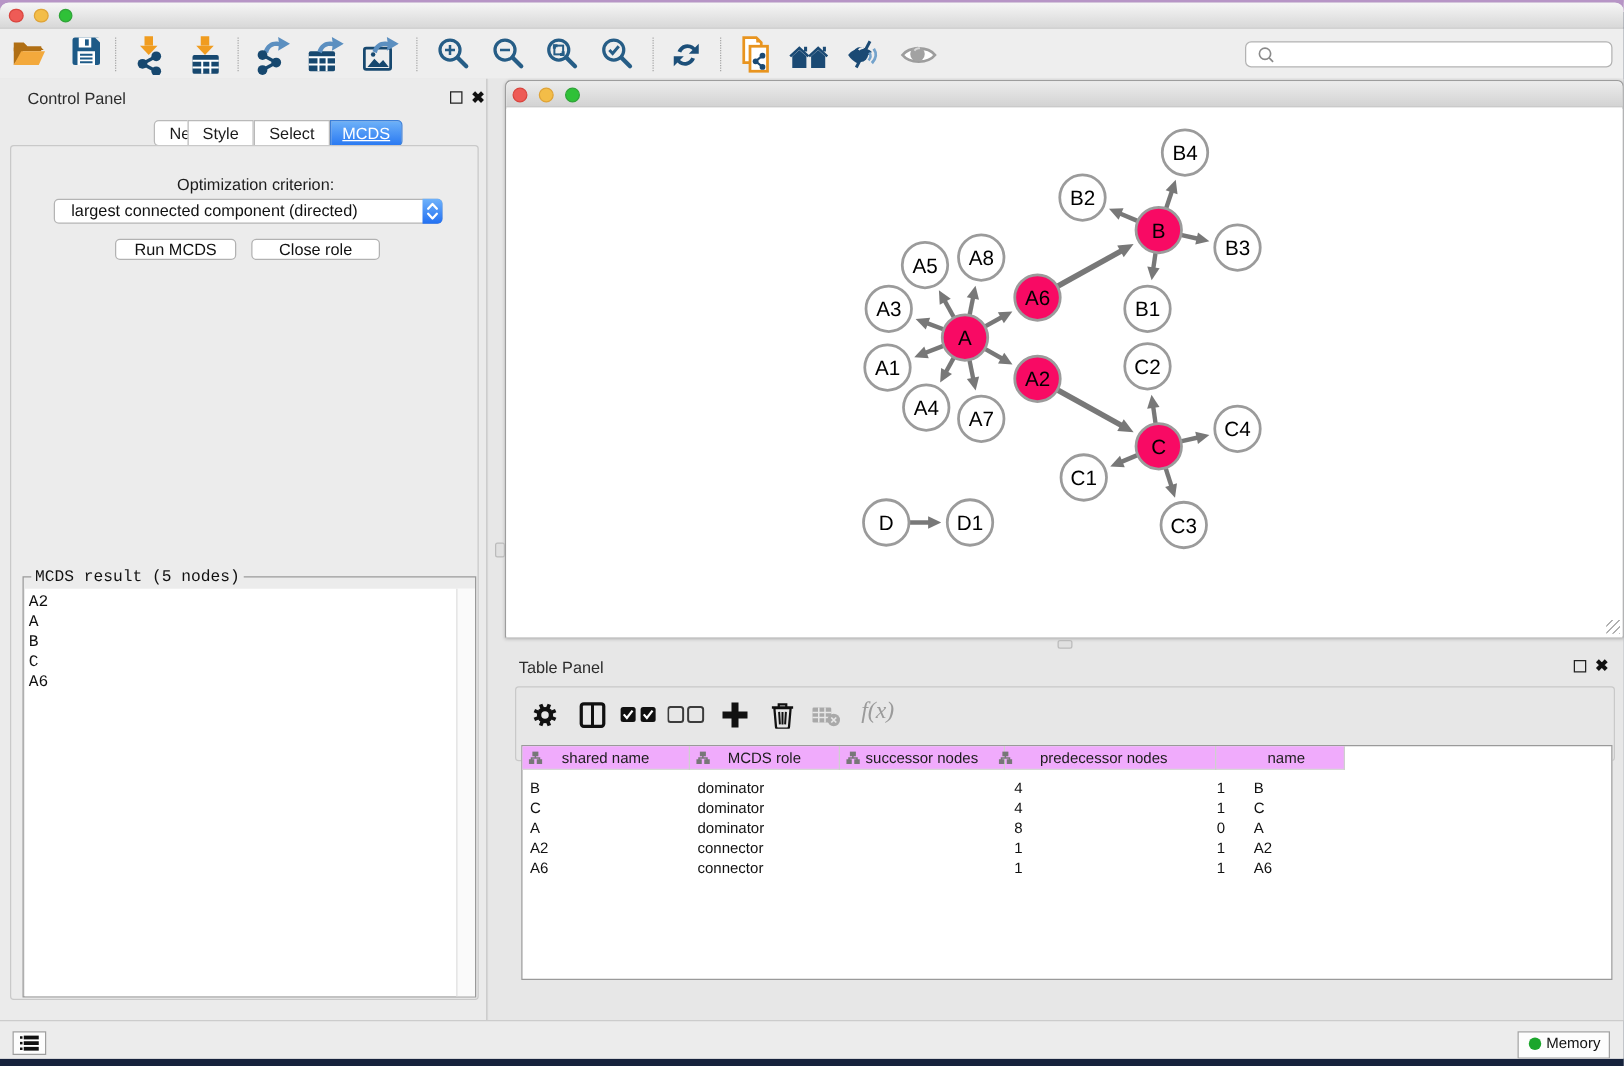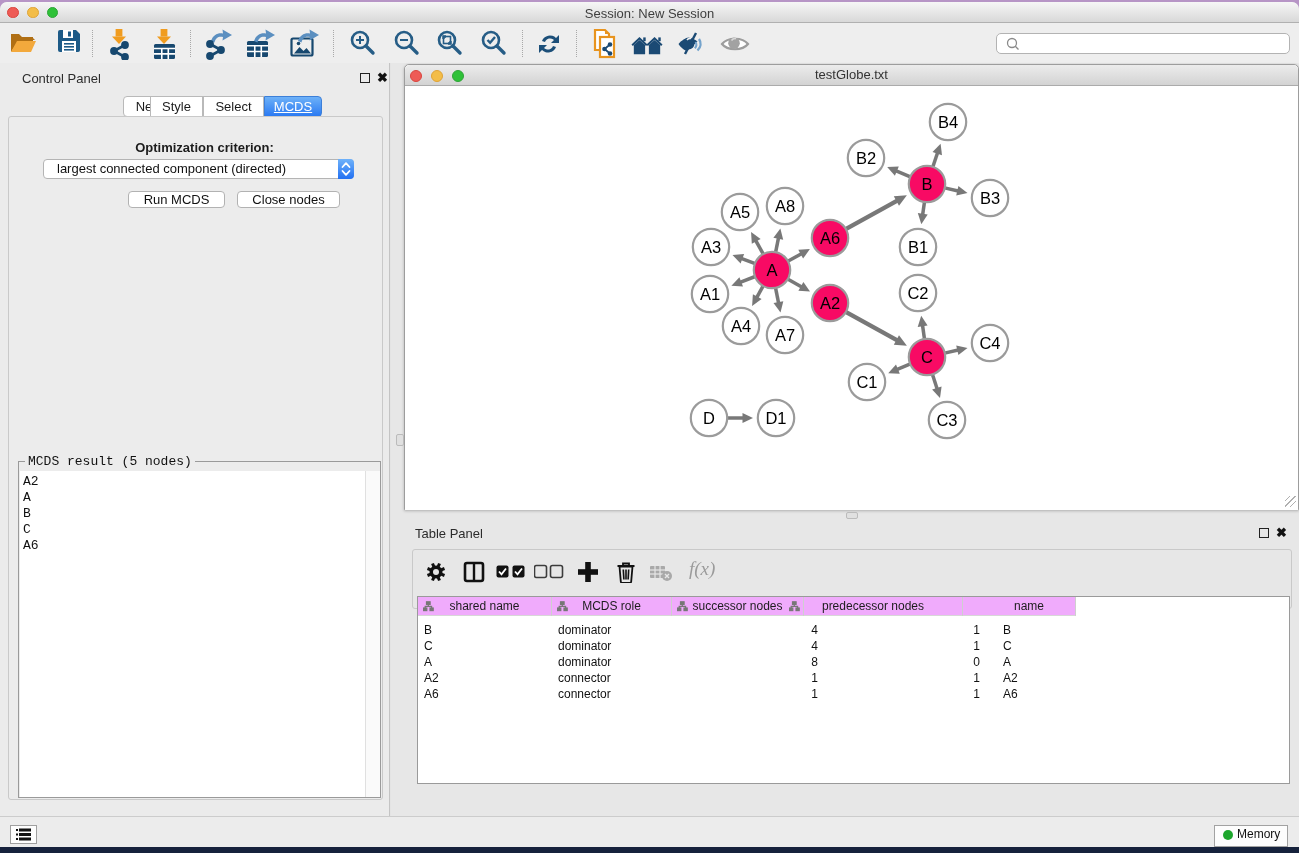--- a/index.html
+++ b/index.html
@@ -20,24 +20,24 @@
 .search { position:absolute; left:996px; top:10px; width:294px; height:21px; background:#fff; border:1px solid #b3b3b3; border-radius:5px; }
 .main { position:absolute; left:0; top:61px; width:1299px; height:753px; background:#e4e4e4; }
 
 .cpanel { position:absolute; left:0; top:0; width:390px; height:753px; background:#ebebeb; border-right:1px solid #c4c4c4; }
 .cpanel .ptitle { position:absolute; left:22px; top:8px; font-size:13px; color:#2c2c2c; }
 .wbtn-sq { position:absolute; top:10px; width:10px; height:10px; border:1.5px solid #222; }
 .wbtn-x { position:absolute; top:7px; font-size:13px; font-weight:bold; color:#111; }
 .tab { position:absolute; top:0; height:21px; background:#fff; border:1px solid #b9b9b9; font-size:13px; color:#1b1b1b; text-align:center; line-height:19px; }
 .tab.sel { background:linear-gradient(#6db1f8,#2b7af2); color:#fff; border-color:#3c7fd8; }
 .cbox { position:absolute; left:8px; top:53px; width:375px; height:684px; background:#ececec; border:1px solid #c9c9c9; border-radius:3px; }
-.optlabel { position:absolute; left:10px; width:100%; top:77px; text-align:center; font-size:13px; color:#1c1c1c;font-weight:bold; }
+.optlabel { position:absolute; left:10px; width:100%; top:77px; text-align:center; font-size:13px; color:#1c1c1c; }
 .dropdown { position:absolute; left:43px; top:96px; width:311px; height:20px; background:#fff; border:1px solid #b4b4b4; border-radius:4px; font-size:13px; color:#111; line-height:18px; padding-left:13px; }
 .dd-step { position:absolute; right:-1px; top:-1px; width:16px; height:20px; border-radius:0 4px 4px 0; background:linear-gradient(#6fb2fa,#2270f2); }
-.btn { position:absolute; height:17px; background:#fff; border:1px solid #b2b2b2; border-radius:4px; font-size:13px; color:#111; text-align:center; line-height:15px;margin-left:36px; }
+.btn { position:absolute; height:17px; background:#fff; border:1px solid #b2b2b2; border-radius:4px; font-size:13px; color:#111; text-align:center; line-height:15px; }
 .fieldset { position:absolute; left:18px; top:398px; width:363px; height:337px; border:1px solid #9a9a9a;font-family:Liberation Mono, monospace; }
 .fs-legend { position:absolute; left:6px; top:-8px; background:#ececec; padding:0 3px; font-size:13px; color:#111; }
 .listbox { position:absolute; left:1px; top:9px; width:360px; height:326px; background:#fff; }
 .listbox .sb { position:absolute; right:0; top:0; width:15px; height:100%; background:#fafafa; border-left:1px solid #e0e0e0; }
 .li { position:absolute; left:3px; font-size:13px; color:#111; }
 
 .rightarea { position:absolute; left:391px; top:0; width:908px; height:753px; background:#e7e7e7; }
 
 .netwin { position:absolute; left:13px; top:1px; width:895px; height:446px; background:#fff; border:1px solid #9d9d9d; border-radius:5px 5px 0 0; box-shadow:0 1px 3px rgba(0,0,0,0.25); }
 .netwin .wtbar { position:absolute; left:0; top:0; width:100%; height:21px; background:linear-gradient(#ececec,#d3d3d3); border-bottom:1px solid #ababab; border-radius:5px 5px 0 0; }
@@ -66,21 +66,20 @@
 .sb-mem { position:absolute; left:1214px; top:7.5px; width:74px; height:22px; background:#fdfdfd; border:1px solid #a2a2a2; font-size:12px; color:#111; }
 </style>
 </head>
 <body>
 <div class="desktop-top"></div>
 <div class="app">
   <div class="titlebar">
     <span class="tl red"></span>
       <span class="tl yellow"></span>
       <span class="tl green"></span>
-    <div class="title">Session: New Session</div>
   </div>
   <div class="toolbar" id="toolbar">
       <div class="tsep" style="left:92px"></div>
       <div class="tsep" style="left:190px"></div>
       <div class="tsep" style="left:333px"></div>
       <div class="tsep" style="left:522px"></div>
       <div class="tsep" style="left:576px"></div>
       <svg class="ticon" style="left:7px;top:5px" width="28" height="32" viewBox="0 0 28 32">
         <path d="M2 6 h8 l3 3 h11 v4 H2 Z" fill="#b06f14"></path>
 <path d="M2 24 L2 10 h22 l2 2 h-16 Z" fill="#b06f14"></path>
@@ -219,40 +218,39 @@
       <div class="tab sel" style="left:264px; top:33px; width:58px; border-radius:0 4px 4px 0;text-decoration:underline;">MCDS</div>
       <div class="cbox"></div>
       <div class="optlabel">Optimization criterion:</div>
       <div class="dropdown">largest connected component (directed)
         <div class="dd-step"><svg width="16" height="20" viewBox="0 0 16 20">
               <path d="M4.5 8 L8 4.2 L11.5 8" fill="none" stroke="#fff" stroke-width="1.8" stroke-linecap="round" stroke-linejoin="round"></path>
               <path d="M4.5 12 L8 15.8 L11.5 12" fill="none" stroke="#fff" stroke-width="1.8" stroke-linecap="round" stroke-linejoin="round"></path>
             </svg></div>
       </div>
       <div class="btn" style="left:92px; top:128px; width:97px;">Run MCDS</div>
-      <div class="btn" style="left:201px; top:128px; width:103px;">Close nodes</div>
+      <div class="btn" style="left:201px; top:128px; width:103px;">Close role</div>
       <div class="fieldset">
         <div class="fs-legend">MCDS result (5 nodes)</div>
         <div class="listbox">
           <div class="li" style="top:3px">A2</div>
           <div class="li" style="top:19px">A</div>
           <div class="li" style="top:35px">B</div>
           <div class="li" style="top:51px">C</div>
           <div class="li" style="top:67px">A6</div>
           <div class="sb"></div>
         </div>
       </div>
     </div>
     <div class="rightarea">
       <div class="netwin">
         <div class="wtbar">
           <span class="wtl" style="left:5px; background:#ee5b56; border:0.5px solid #d9453e;"></span>
           <span class="wtl" style="left:26px; background:#f3bd48; border:0.5px solid #dfa336;"></span>
           <span class="wtl" style="left:47px; background:#2fc138; border:0.5px solid #2fa438;"></span>
-          <div class="wtitle">testGlobe.txt</div>
         </div>
         <div class="canvas" id="canvas">
 <svg width="894" height="424" style="position:absolute;left:0;top:0">
 <line x1="358.3" y1="167.2" x2="350.2" y2="152.6" stroke="#787878" stroke-width="3.5"></line>
 <polygon points="346.1,145.1 355.6,151.9 346.8,156.7" fill="#787878"></polygon>
 <line x1="370.6" y1="165.4" x2="373.7" y2="149.9" stroke="#787878" stroke-width="3.5"></line>
 <polygon points="375.4,141.5 378.2,152.8 368.4,150.8" fill="#787878"></polygon>
 <line x1="350.2" y1="176.6" x2="335.5" y2="171.1" stroke="#787878" stroke-width="3.5"></line>
 <polygon points="327.5,168.1 339.1,167.1 335.6,176.5" fill="#787878"></polygon>
 <line x1="350.2" y1="189.5" x2="334.4" y2="195.6" stroke="#787878" stroke-width="3.5"></line>
@@ -425,21 +423,21 @@
                   </g>
                 </svg> MCDS role</div>
               <div class="th" style="left:254px;width:132px"><svg width="11" height="11" viewBox="0 0 11 11" style="vertical-align:-1px">
                   <g fill="none" stroke="#777" stroke-width="1.2">
                     <rect x="3.5" y="0.8" width="3.6" height="2.6" fill="#777"></rect>
                     <rect x="0.6" y="7" width="3.2" height="2.6" fill="#777"></rect>
                     <rect x="7" y="7" width="3.2" height="2.6" fill="#777"></rect>
                     <path d="M5.3 3.4 v2 M2.2 7 v-1.6 h6.4 V7"></path>
                   </g>
                 </svg> successor nodes</div>
-              <div class="th" style="left:366px;width:179px"><svg width="11" height="11" viewBox="0 0 11 11" style="vertical-align:-1px">
+              <div class="th" style="left:376px;width:179px"><svg width="11" height="11" viewBox="0 0 11 11" style="vertical-align:-1px">
                   <g fill="none" stroke="#777" stroke-width="1.2">
                     <rect x="3.5" y="0.8" width="3.6" height="2.6" fill="#777"></rect>
                     <rect x="0.6" y="7" width="3.2" height="2.6" fill="#777"></rect>
                     <rect x="7" y="7" width="3.2" height="2.6" fill="#777"></rect>
                     <path d="M5.3 3.4 v2 M2.2 7 v-1.6 h6.4 V7"></path>
                   </g>
                 </svg> predecessor nodes</div>
               <div class="th" style="left:565px;width:93px">name</div>
             </div>
             <div class="td" style="left:6px;top:26px">B</div>

